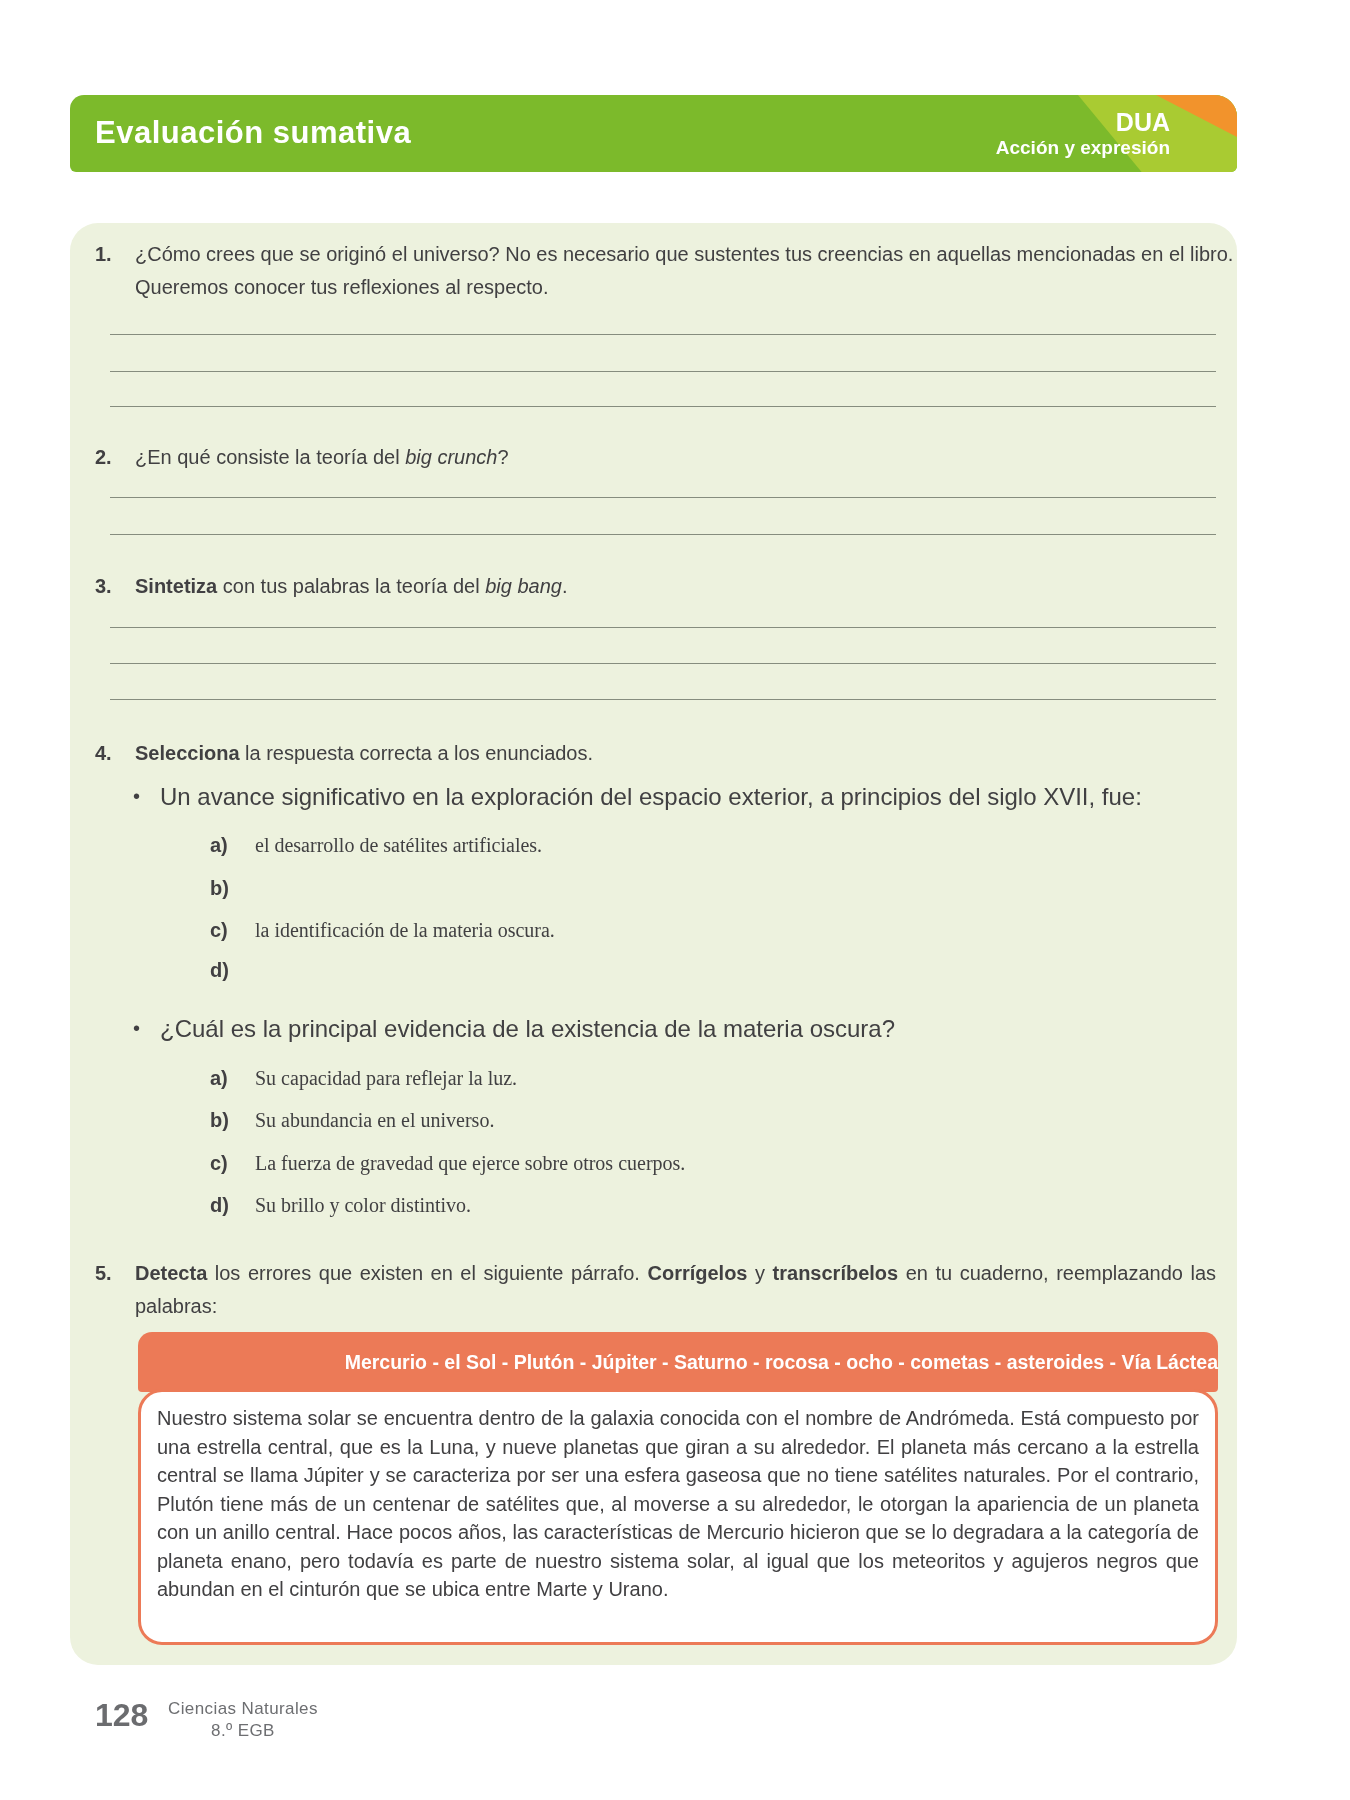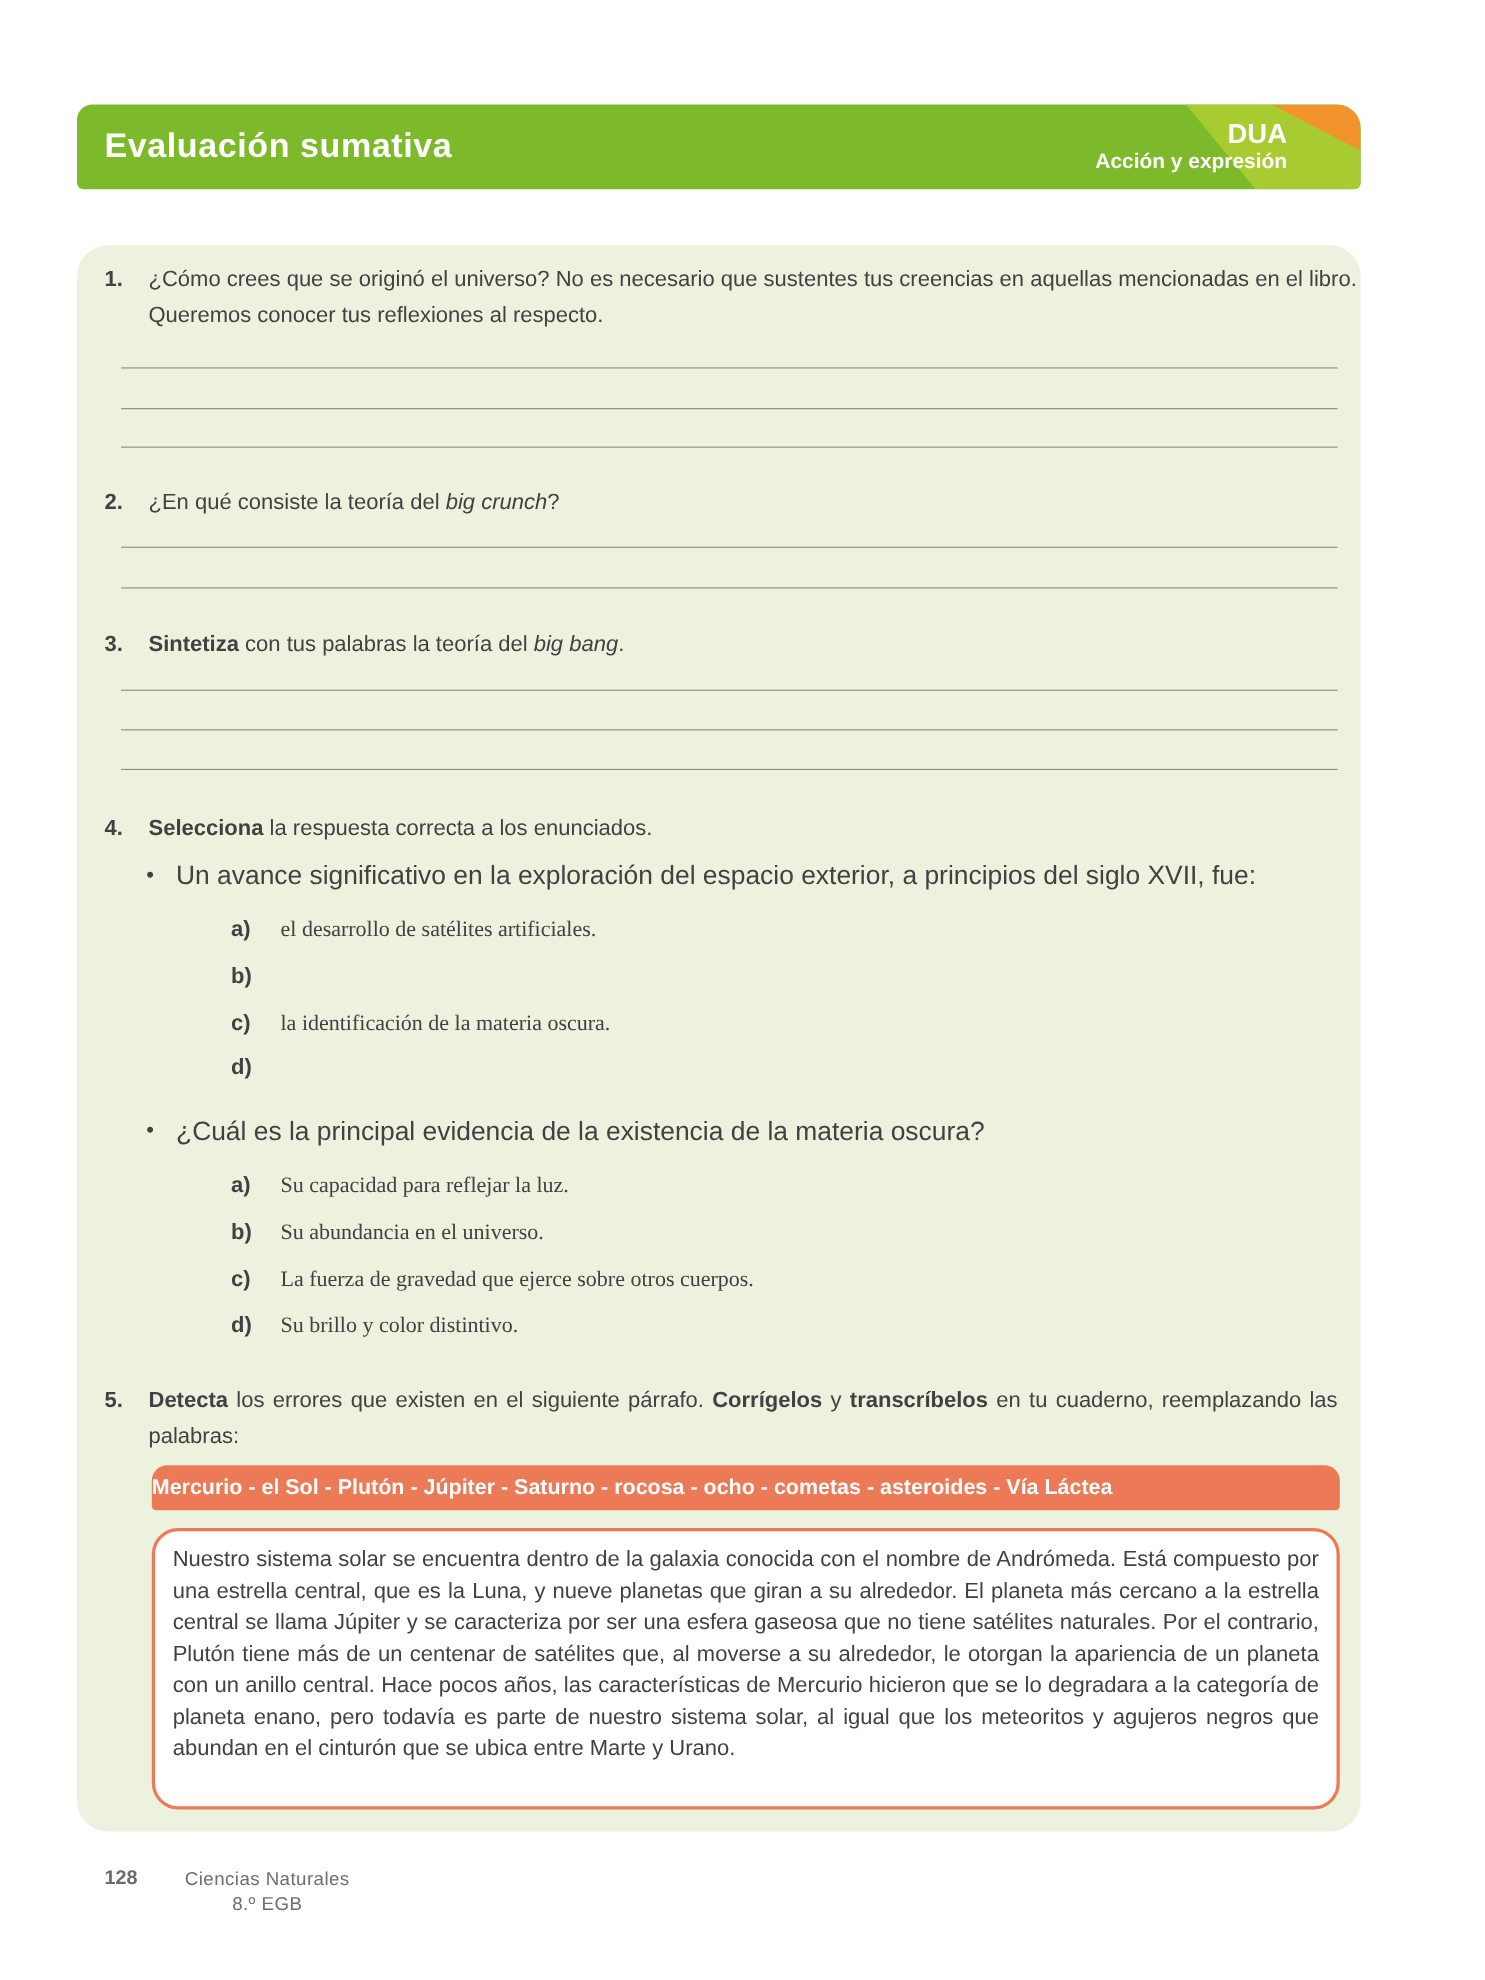--- a/index.html
+++ b/index.html
@@ -43,36 +43,36 @@
   .q-num { position:absolute; left:25px; font-size:20px; font-weight:700; line-height:33px; }
   .q-text { position:absolute; left:65px; font-size:20px; line-height:33px; }
   .answer-line { position:absolute; left:40px; width:1106px; height:0; border-top:1.5px solid #868d7e; }
   .bullet-glyph { position:absolute; left:63px; font-size:20px; line-height:33px; }
   .bullet-text { position:absolute; left:90px; width:1060px; font-size:24px; line-height:33px; }
   .opt-letter { position:absolute; left:140px; font-size:20px; font-weight:700; line-height:33px; }
   .opt-text { position:absolute; left:185px; width:980px; font-size:20px; line-height:33px;font-family:Liberation Serif, serif; }
   .justify { text-align:justify; }
 
   .word-bank {
-    position:absolute; left:68px; top:1109px; width:1080px; height:41px;
+    position:absolute; left:68px; top:1109px; width:1080px; height:60px;
     background:#ec7a57; border-radius:14px 14px 4px 4px;
-    display:flex; align-items:center; justify-content:flex-start;
+    display:flex; align-items:center; justify-content:flex-end;
     color:#ffffff; font-size:19.5px; font-weight:700;
   }
   .paragraph-box {
     position:absolute; left:68px; top:1166px; width:1080px; height:256px;
     background:#ffffff; border:3px solid #ec7a57; border-radius:24px;
     padding:12px 16px 0 16px;
   }
   .paragraph-box .par {
     font-size:20px; line-height:28.5px; text-align:justify; color:#414042;
   }
 
   
-  .page-number { position:absolute; left:95px; top:1697px; font-size:18px; font-weight:700; color:#6b6c6f; }
+  .page-number { position:absolute; left:95px; top:1697px; font-size:32px; font-weight:700; color:#6b6c6f; }
   .footer-meta { position:absolute; left:168px; top:1698px; font-size:17px; line-height:22px; color:#6d6e71; letter-spacing:0.4px;text-align:center; }
 </style>
 </head>
 <body>
 
 <div class="page">
 
   <div class="header-bar">
     <div class="dua-wedge"></div>
     <div class="corner-accent"></div>

